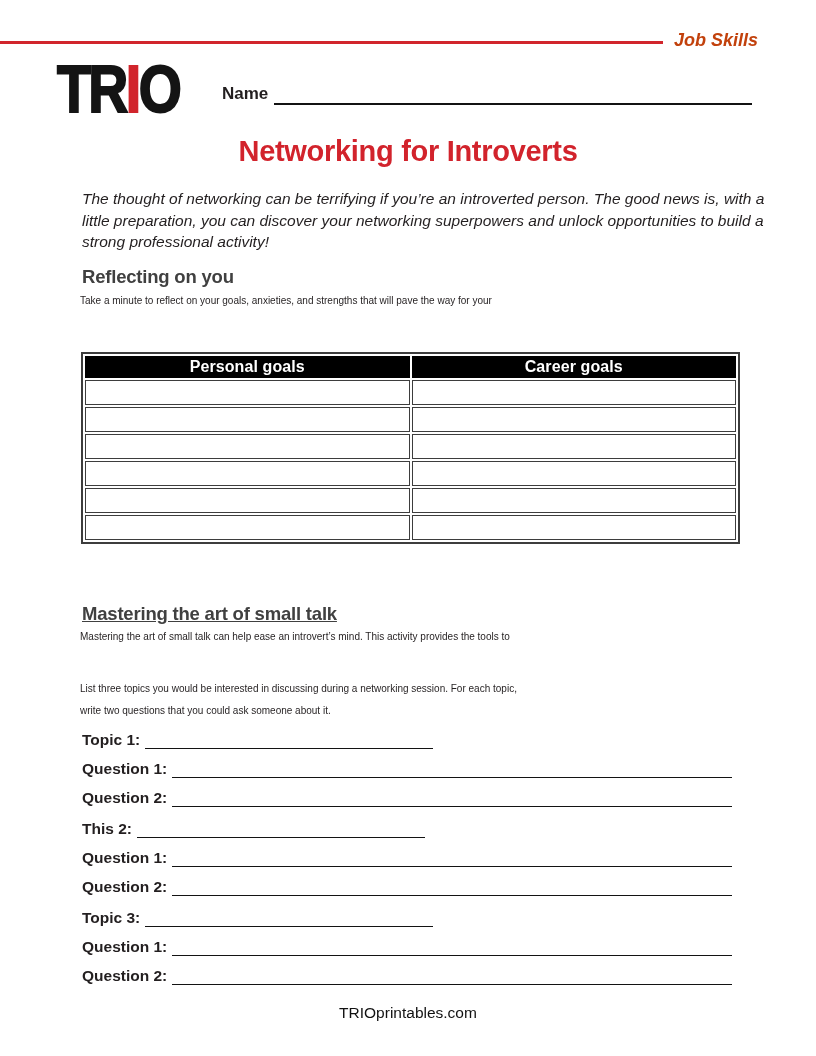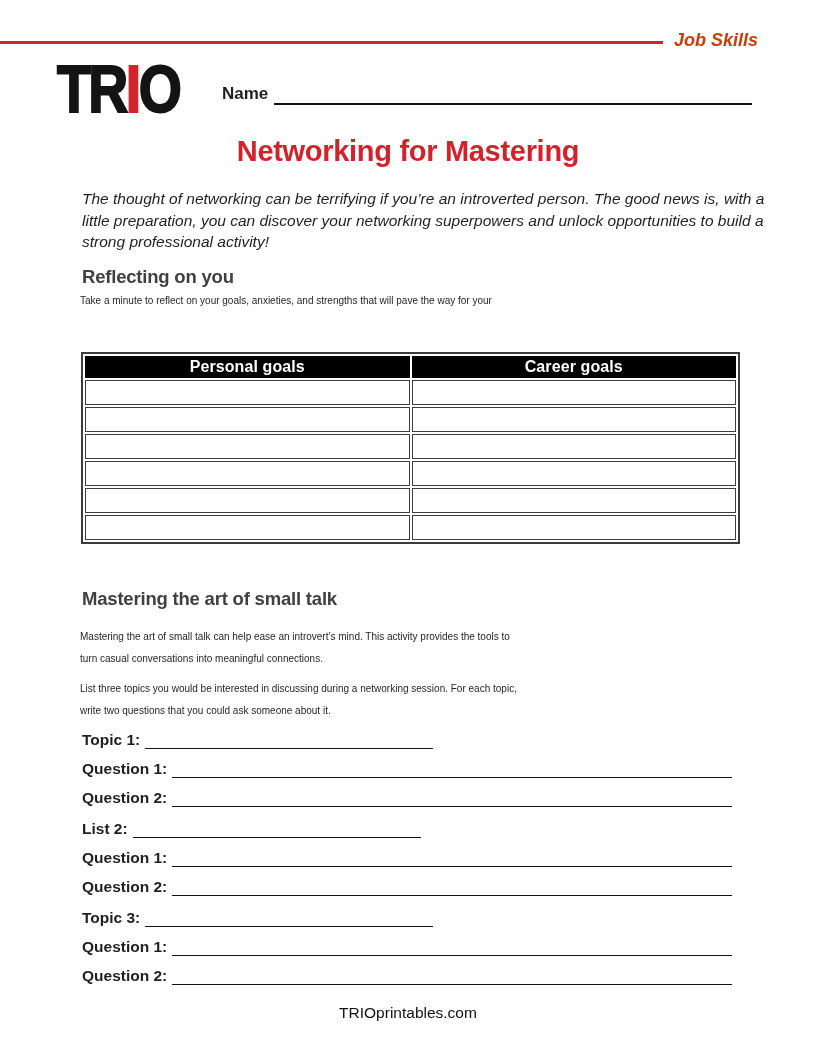--- a/index.html
+++ b/index.html
@@ -92,21 +92,21 @@
   
   .section-heading {
     position: absolute;
     left: 82px;
     font-size: 18.5px;
     font-weight: bold;
     color: #404040;
     letter-spacing: -0.2px;
   }
   .h-reflect { top: 266px; }
-  .h-smalltalk { top: 588px; }
+  .h-smalltalk { top: 603px; text-decoration: underline; }
 
   .body-text {
     position: absolute;
     left: 80px;
     width: 670px;
     font-size: 10px;
     line-height: 21.5px;
   }
   .p-reflect { top: 290px; }
   .p-smalltalk1 { top: 626px; }
@@ -185,21 +185,21 @@
   <div class="top-rule"></div>
   <div class="job-skills">Job Skills</div>
 
   <div class="logo"><span>TR</span><span class="logo-accent">I</span><span>O</span></div>
 
   <div class="name-row">
     <span class="name-label">Name</span>
     <span class="name-rule"></span>
   </div>
 
-  <div class="doc-title">Networking for Mastering</div>
+  <div class="doc-title">Networking for Introverts</div>
 
   <div class="intro">
     <div class="para-line">The thought of networking can be terrifying if you’re an introverted person. The good news is, with a</div>
     <div class="para-line">little preparation, you can discover your networking superpowers and unlock opportunities to build a</div>
     <div class="para-line">strong professional activity!</div>
   </div>
 
   <div class="section-heading h-reflect">Reflecting on you</div>
   <div class="body-text p-reflect">
     <div class="para-line">Take a minute to reflect on your goals, anxieties, and strengths that will pave the way for your</div>
@@ -234,21 +234,20 @@
     <tr>
       <td></td>
       <td></td>
     </tr>
   </tbody>
     </table>
 
   <div class="section-heading h-smalltalk">Mastering the art of small talk</div>
   <div class="body-text p-smalltalk1">
     <div class="para-line">Mastering the art of small talk can help ease an introvert’s mind. This activity provides the tools to</div>
-    <div class="para-line">turn casual conversations into meaningful connections.</div>
   </div>
   <div class="body-text p-smalltalk2">
     <div class="para-line">List three topics you would be interested in discussing during a networking session. For each topic,</div>
     <div class="para-line">write two questions that you could ask someone about it.</div>
   </div>
 
   <div class="topics">
 
     <div class="topic-block">
       <div class="fill-row">
@@ -260,21 +259,21 @@
         <span class="fill-rule rule-flex"></span>
       </div>
       <div class="fill-row">
         <span class="fill-label">Question 2:</span>
         <span class="fill-rule rule-flex"></span>
       </div>
     </div>
 
     <div class="topic-block">
       <div class="fill-row">
-        <span class="fill-label">List 2:</span>
+        <span class="fill-label">This 2:</span>
         <span class="fill-rule rule-topic"></span>
       </div>
       <div class="fill-row">
         <span class="fill-label">Question 1:</span>
         <span class="fill-rule rule-flex"></span>
       </div>
       <div class="fill-row">
         <span class="fill-label">Question 2:</span>
         <span class="fill-rule rule-flex"></span>
       </div>

